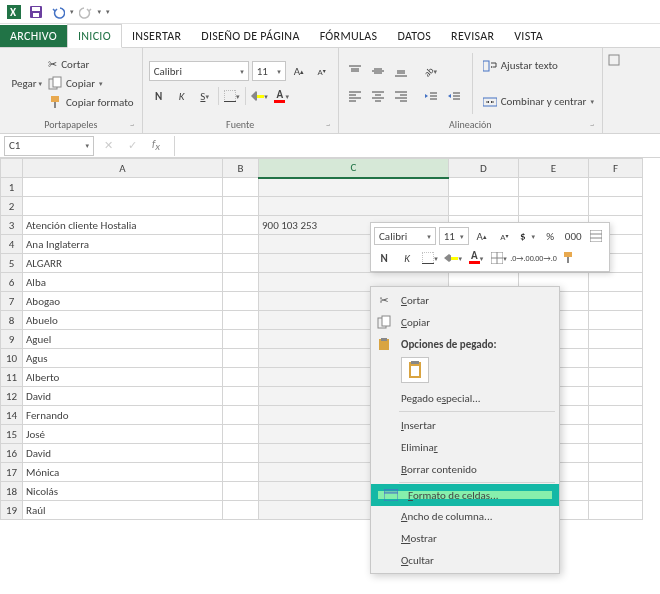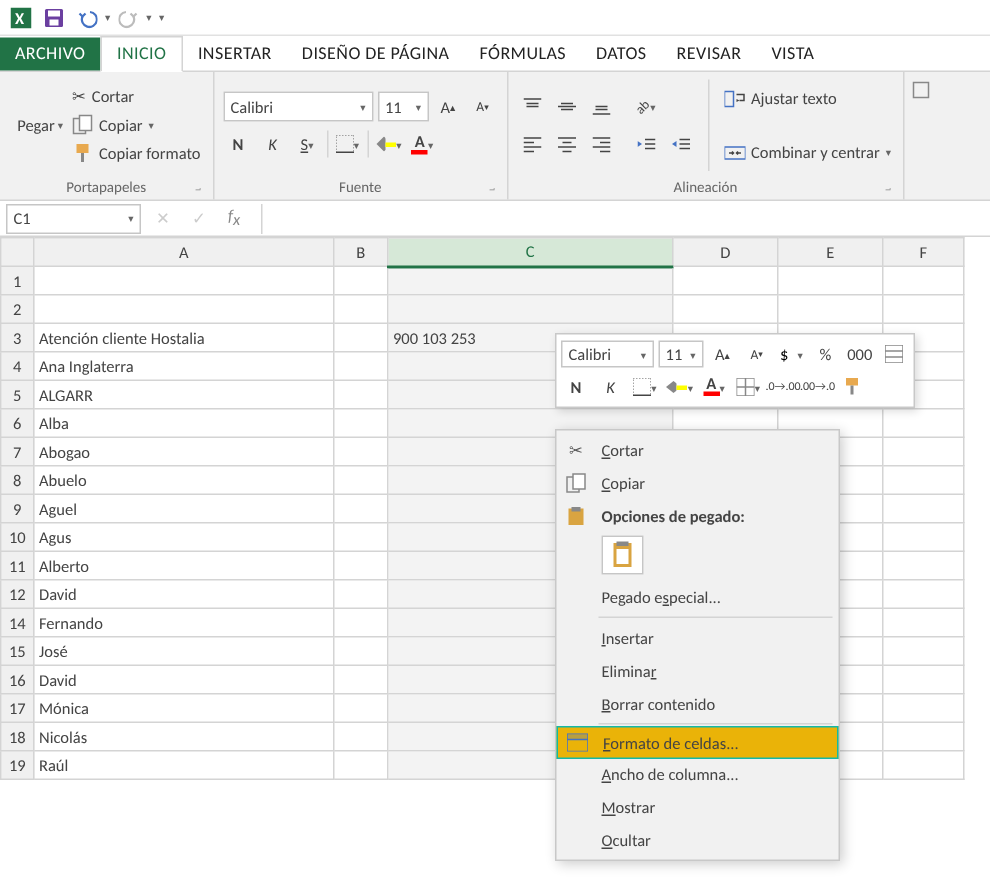--- a/index.html
+++ b/index.html
@@ -37,21 +37,21 @@
 .col-A{width:200px}.col-B{width:36px}.col-C{width:190px}.col-D{width:70px}.col-E{width:70px}.col-F{width:54px}
 .corner{width:22px;background:#f0f0f0;}
 td.selcol{background:#f3f3f3;}
 td.selcol.c4{text-align:right;}
 th.selhead{background:#d6e8d7;border-bottom:2px solid #217346;color:#217346;}
 .mini-toolbar{position:absolute;left:370px;top:222px;background:#fff;border:1px solid #c8c8c8;box-shadow:2px 2px 6px rgba(0,0,0,0.15);padding:3px;display:flex;flex-direction:column;gap:2px;width:240px;}
 .mini-row{display:flex;align-items:center;gap:3px;}
 .mini-sel{height:18px;border:1px solid #c6c6c6;padding:0 4px;display:flex;align-items:center;justify-content:space-between;}
 .ctx-menu{position:absolute;left:370px;top:286px;background:#f1f1f1;border:1px solid #c8c8c8;box-shadow:2px 2px 8px rgba(0,0,0,0.2);width:190px;padding:2px 0;}
 .ctx-item{display:flex;align-items:center;height:22px;padding:0 8px 0 4px;gap:8px;}
-.ctx-item.hover{background:#eab308;border:1px solid #14b8a6;margin:-1px 0;}
+.ctx-item.hover{background:#86efac;border:7px solid #14b8a6;margin:-1px 0;}
 .ctx-icon{width:18px;height:16px;display:flex;align-items:center;justify-content:center;font-size:11px;color:#555;}
 .ctx-sep{height:1px;background:#d4d4d4;margin:2px 4px 2px 28px;}
 .paste-opt{display:flex;padding:2px 0 4px 30px;}
 .paste-opt-btn{width:28px;height:26px;border:1px solid #c6c6c6;background:#fff;display:flex;align-items:center;justify-content:center;}
 svg{display:block}
 .u{text-decoration:underline}
 .colorbar{display:inline-block;width:11px;height:3px;margin-top:1px;}
 </style>
 </head>
 <body>

